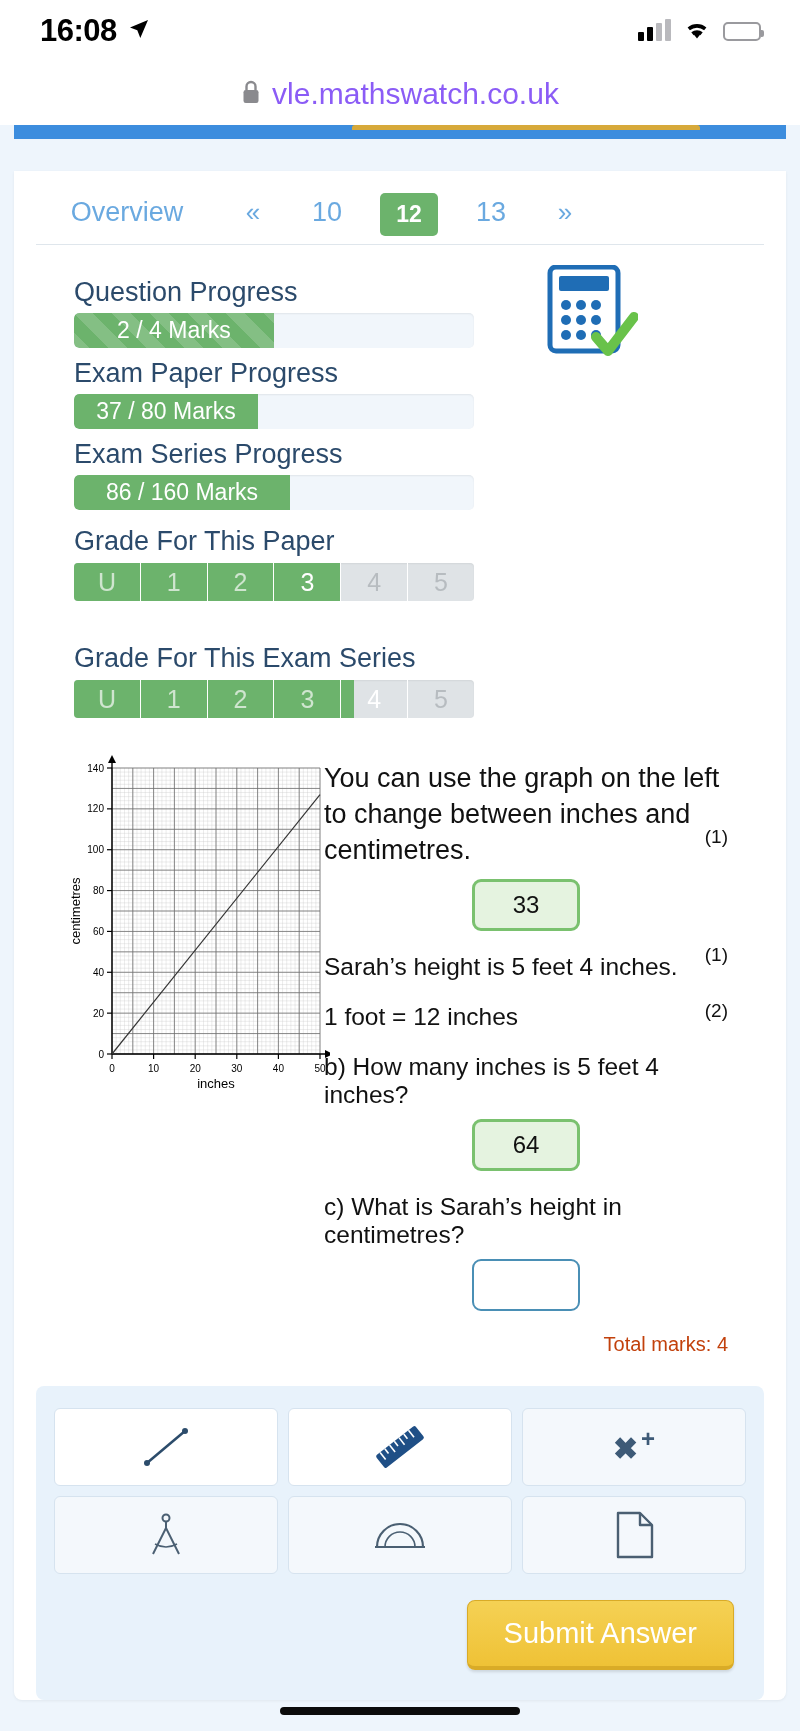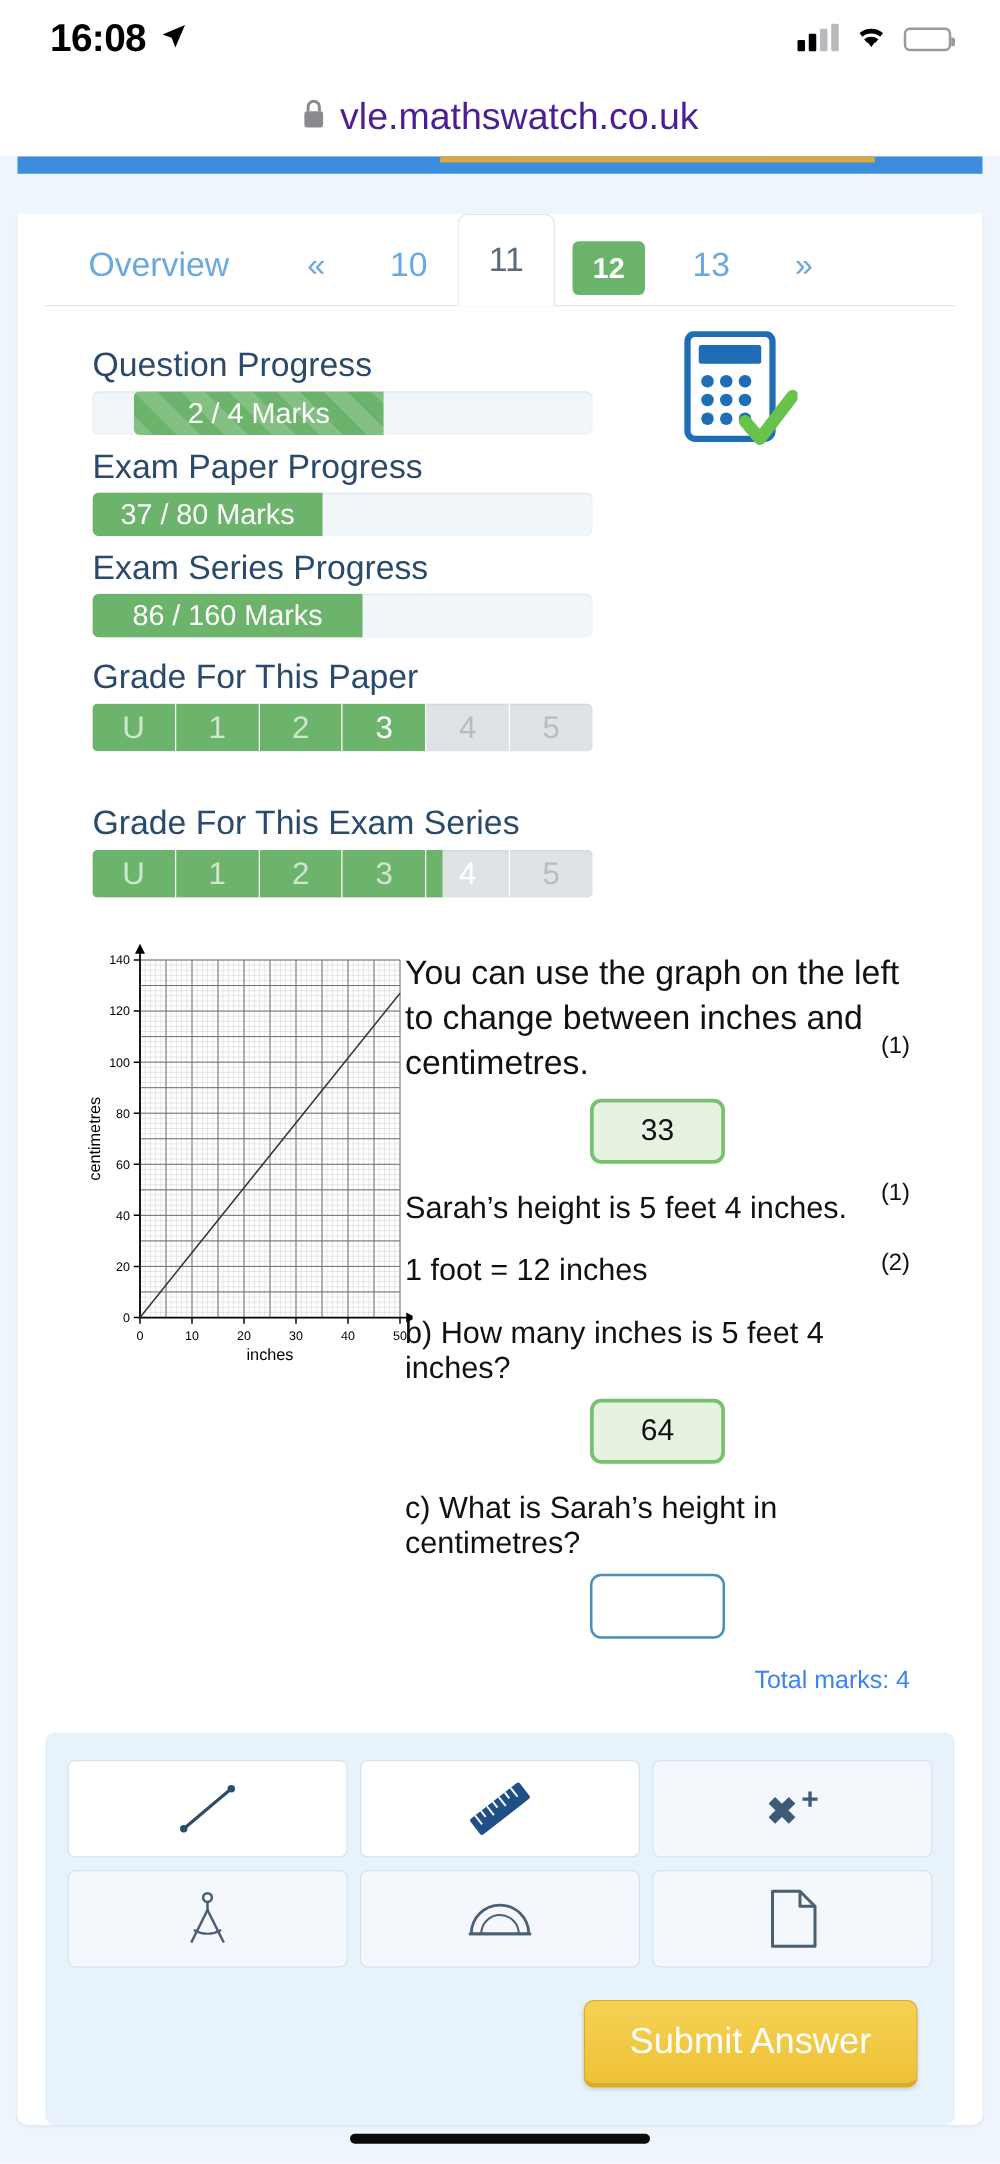--- a/index.html
+++ b/index.html
@@ -38,21 +38,21 @@
     width: 3px; height: 7px; background: #9a9a9e; border-radius: 0 2px 2px 0;
   }
   .battery-fill { height: 100%; background: #fcc32c; border-radius: 2px; width: 48%; }
 
   
   .url-bar {
     height: 63px;
     display: flex; align-items: center; justify-content: center; gap: 11px;
     background: #ffffff;
   }
-  .url-text { font-size: 30px; color: #4c1d95; }
+  .url-text { font-size: 30px; color: #8b5cf6; }
 
   
   .page {
     position: relative;
     height: calc(1731px - 62px - 63px);
     background: #eef5fc;
     overflow: hidden;
   }
   .top-blue {
     height: 14px; background: #3c8dde; margin: 0 14px;
@@ -116,21 +116,20 @@
     height: 100%; background: #6cb36c; color: #fff; font-size: 23px;
     display: flex; align-items: center; justify-content: center;
     border-radius: 5px 0 0 5px;
   }
   .prog-fill.striped {
     background-image: linear-gradient(45deg,
       rgba(255,255,255,.16) 25%, transparent 25%, transparent 50%,
       rgba(255,255,255,.16) 50%, rgba(255,255,255,.16) 75%,
       transparent 75%, transparent);
     background-size: 38px 38px;
-    margin-left: 33px;
   }
 
   
   .grade-label { font-size: 27px; color: #2b4a6b; margin: 16px 0 6px 0; }
   .grade-bar {
     width: 400px; height: 38px; display: flex; position: relative;
     background: #dfe3e6; border-radius: 4px; overflow: hidden;
     box-shadow: inset 0 1px 2px rgba(0,0,0,.06);
   }
   .grade-fill {
@@ -159,21 +158,21 @@
   .ans-row { display: flex; justify-content: center; margin: 10px 0 0 0; }
   .ans-box {
     width: 108px; height: 52px; border-radius: 9px;
     display: flex; align-items: center; justify-content: center;
     font-size: 24px; color: #111;
   }
   .ans-box.correct { background: #e5f3e0; border: 3px solid #7ac16f; }
   .ans-box.empty { background: #ffffff; border: 2px solid #4a8fb5; }
 
   .total-marks {
-    text-align: right; font-size: 20px; color: #3b82f6;
+    text-align: right; font-size: 20px; color: #c2410c;
     padding: 22px 58px 0 0;
   }
 
   
   .toolbar-wrap {
     margin: 30px 22px 0 22px;
     background: #e8f2fb; border-radius: 8px; padding: 22px 18px 26px 18px;
   }
   .tool-grid { display: flex; flex-direction: column; gap: 10px; }
   .tool-row { display: flex; gap: 10px; }
@@ -244,21 +243,20 @@
 <div class="page">
   <div class="top-gold"></div>
   <div class="top-blue"></div>
 
   <div class="card">
 
     <div class="tabs">
       <div class="tab tab-overview">Overview</div>
       <div class="tab tab-arrow">«</div>
       <div class="tab tab-num">10</div>
-      <div class="tab tab-num tab-active">11</div>
       <div class="tab-badge-wrap">
         <span class="tab-badge">12</span>
       </div>
       <div class="tab tab-num">13</div>
       <div class="tab tab-arrow">»</div>
     </div>
 
     <div class="progress-zone">
       <span class="calc-icon">
         <svg width="92" height="98" viewBox="0 0 92 98">

